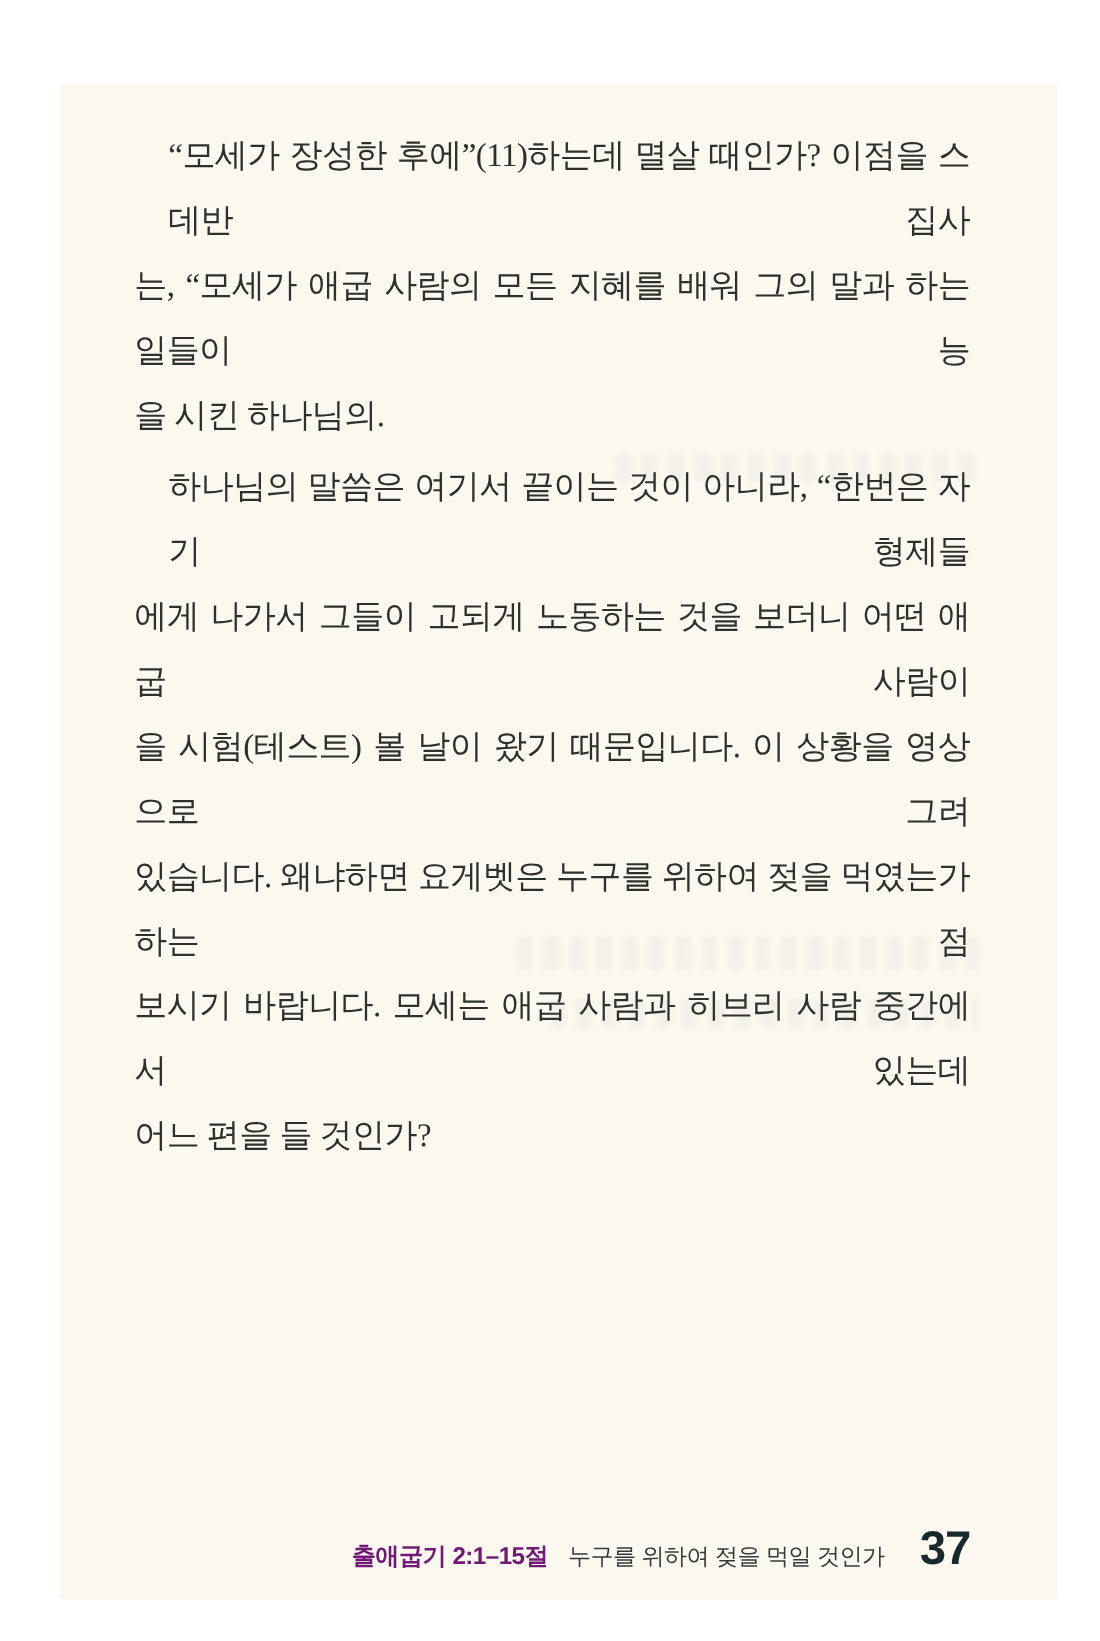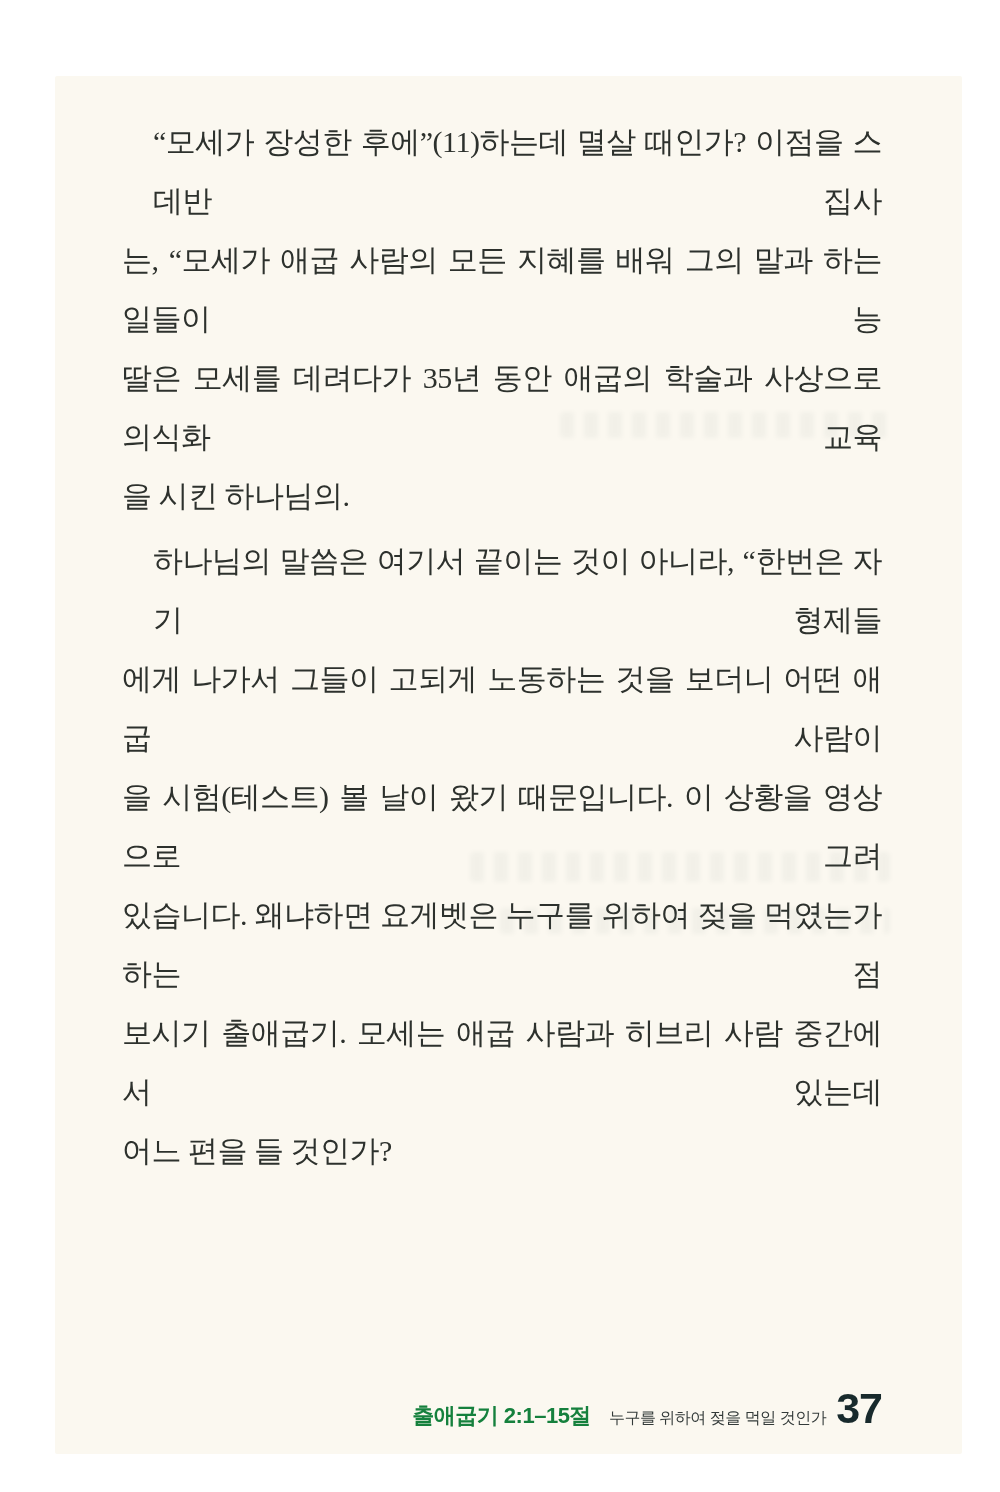--- a/index.html
+++ b/index.html
@@ -63,56 +63,55 @@
     right: 80px;   
     top: 1308px;   
     display: flex;
     align-items: baseline;
     font-family: "Liberation Sans", "DejaVu Sans", sans-serif;
     white-space: nowrap;
   }
   .footer .book-ref {
     font-weight: bold;
     font-size: 22px;
-    color: #15803d;
+    color: #701a75;
     letter-spacing: -0.5px;
   }
   .footer .chapter-title {
-    font-size: 16px;
+    font-size: 21px;
     color: #333a39;
     margin-left: 18px;
     letter-spacing: -0.5px;
   }
   .footer .page-number {
     font-weight: bold;
     font-size: 43px;
     color: #182a2c;
-    margin-left: 10px;
+    margin-left: 32px;
     letter-spacing: -1px;
   }
 </style>
 </head>
 <body>
 
 <div class="scan">
   <div class="page">
 
     <div class="body-text">
         <div class="para">
           <div class="line first">“모세가 장성한 후에”(11)하는데 멸살 때인가? 이점을 스데반 집사</div>
           <div class="line">는, “모세가 애굽 사람의 모든 지혜를 배워 그의 말과 하는 일들이 능</div>
-          <div class="line">딸은 모세를 데려다가 35년 동안 애굽의 학술과 사상으로 의식화 교육</div>
           <div class="line last">을 시킨 하나님의.</div>
         </div>
         <div class="para">
           <div class="line first">하나님의 말씀은 여기서 끝이는 것이 아니라, “한번은 자기 형제들</div>
           <div class="line">에게 나가서 그들이 고되게 노동하는 것을 보더니 어떤 애굽 사람이</div>
           <div class="line">을 시험(테스트) 볼 날이 왔기 때문입니다. 이 상황을 영상으로 그려</div>
           <div class="line">있습니다. 왜냐하면 요게벳은 누구를 위하여 젖을 먹였는가 하는 점</div>
-          <div class="line">보시기 출애굽기. 모세는 애굽 사람과 히브리 사람 중간에 서 있는데</div>
+          <div class="line">보시기 바랍니다. 모세는 애굽 사람과 히브리 사람 중간에 서 있는데</div>
           <div class="line last">어느 편을 들 것인가?</div>
         </div>
       </div>
 
     <div class="bleed b1"></div>
     <div class="bleed b2"></div>
     <div class="bleed b3"></div>
 
     <div class="footer">
       <span class="book-ref">출애굽기 2:1–15절</span>

